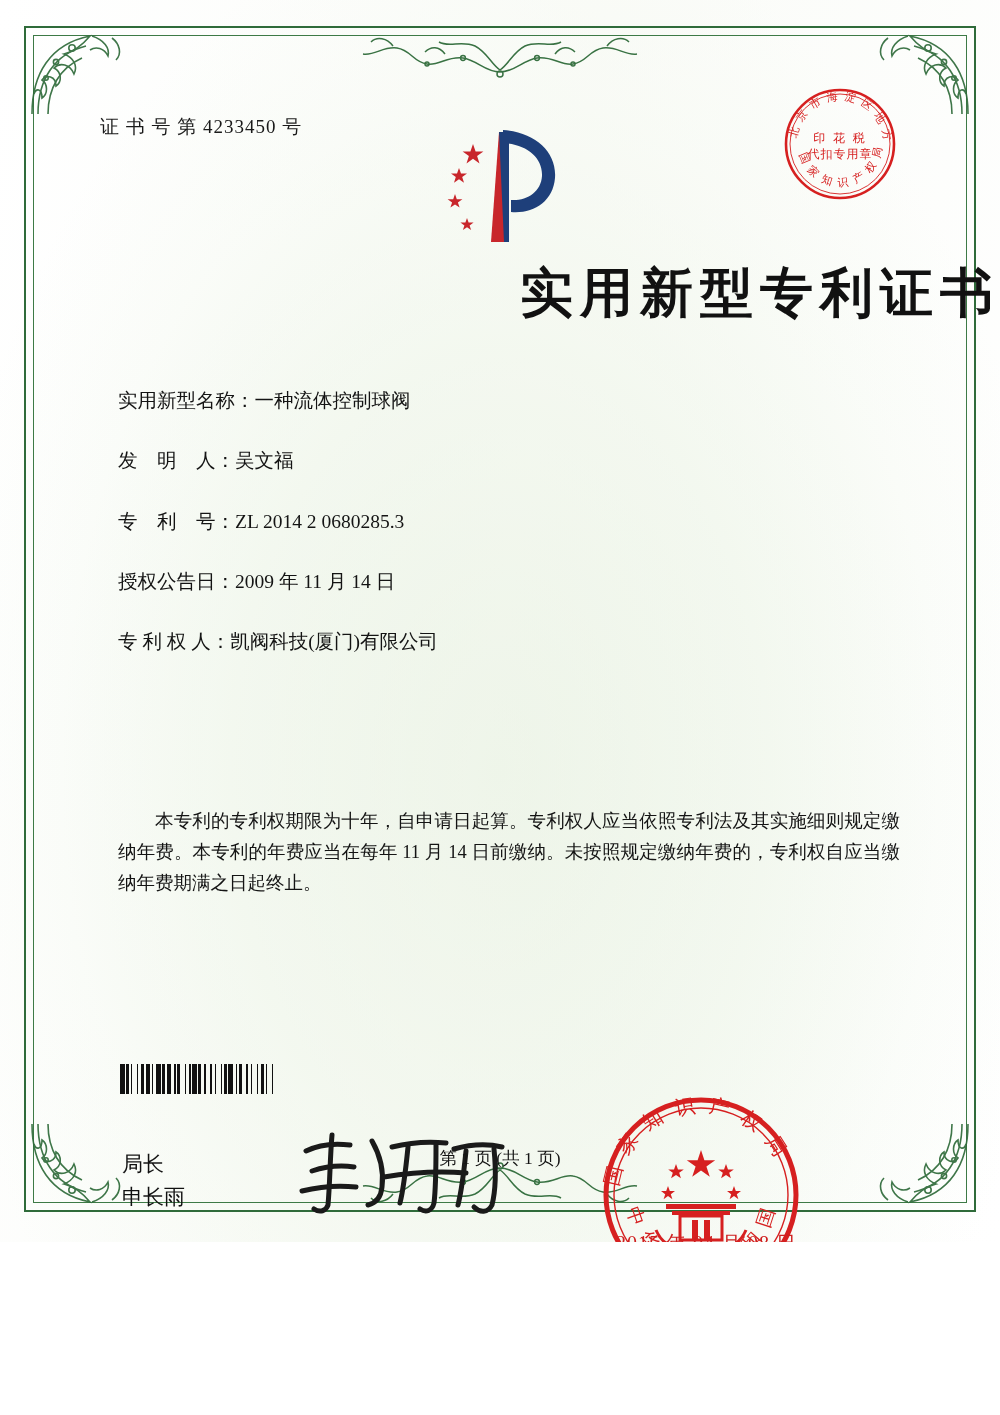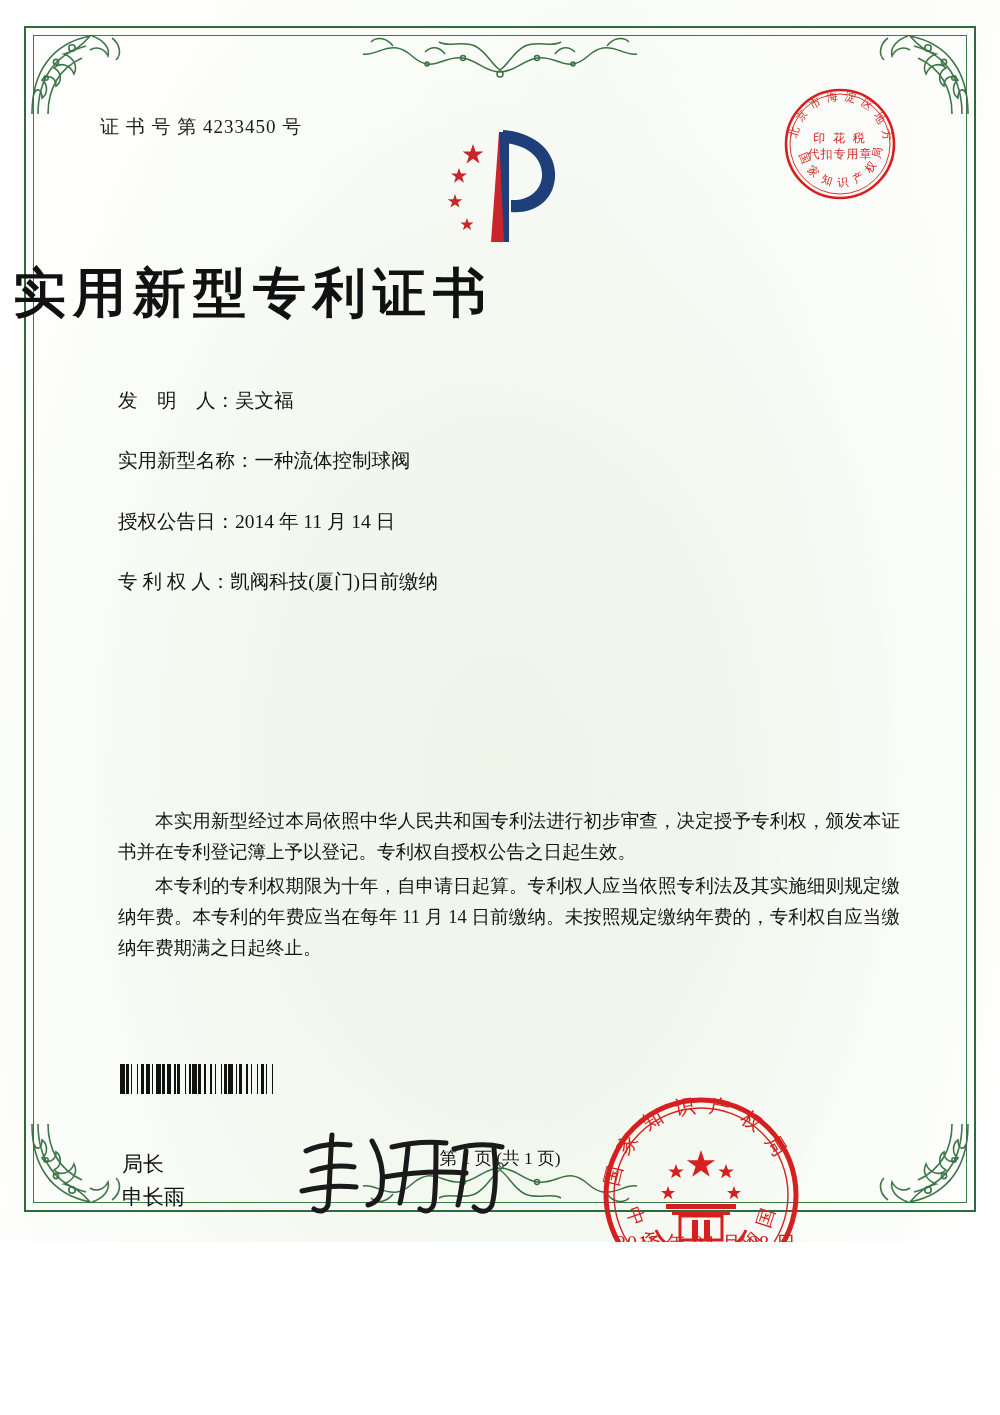--- a/index.html
+++ b/index.html
@@ -107,21 +107,21 @@
     top: 84px;
     width: 120px;
     height: 120px;
   }
 
   .title {
     position: absolute;
     left: 0;
     right: 0;
     top: 258px;
-    text-align: left;
+    text-align: right;
     font-size: 53px;
     font-weight: bold;
     letter-spacing: 7px;
     color: #111;
     font-family: "DejaVu Serif", "Liberation Serif", serif;
     margin-left: 13px;
   }
 
   
   .fields {
@@ -345,35 +345,37 @@
       <textPath href="#arcBot" startOffset="8%">国 家 知 识 产 权 局</textPath>
     </text>
     <text x="60" y="58" font-size="12" fill="#d62020" text-anchor="middle" font-family="'DejaVu Serif',serif" letter-spacing="2">印 花 税</text>
     <text x="60" y="74" font-size="12" fill="#d62020" text-anchor="middle" font-family="'DejaVu Serif',serif" letter-spacing="1">代扣专用章</text>
   </svg>
 
   <div class="title">实用新型专利证书</div>
 
   <div class="fields">
     <div class="field-row">
+      <span class="field-label">实用新型名称：</span><span class="field-value">一种流体控制球阀</span>
+    </div>
+    <div class="field-row">
       <span class="field-label">发　明　人：</span><span class="field-value">吴文福</span>
     </div>
     <div class="field-row">
-      <span class="field-label">实用新型名称：</span><span class="field-value">一种流体控制球阀</span>
+      <span class="field-label">专　利　号：</span><span class="field-value">ZL 2014 2 0680285.3</span>
     </div>
     <div class="field-row">
-      <span class="field-label">授权公告日：</span><span class="field-value">2014 年 11 月 14 日</span>
+      <span class="field-label">授权公告日：</span><span class="field-value">2009 年 11 月 14 日</span>
     </div>
     <div class="field-row">
-      <span class="field-label">专 利 权 人：</span><span class="field-value">凯阀科技(厦门)日前缴纳</span>
+      <span class="field-label">专 利 权 人：</span><span class="field-value">凯阀科技(厦门)有限公司</span>
     </div>
   </div>
 
   <div class="body-text">
-    <p>本实用新型经过本局依照中华人民共和国专利法进行初步审查，决定授予专利权，颁发本证书并在专利登记簿上予以登记。专利权自授权公告之日起生效。</p>
     <p>本专利的专利权期限为十年，自申请日起算。专利权人应当依照专利法及其实施细则规定缴纳年费。本专利的年费应当在每年 11 月 14 日前缴纳。未按照规定缴纳年费的，专利权自应当缴纳年费期满之日起终止。</p>
   </div>
 
   <div class="barcode" id="barcode">
       <i style="width:4.5px;background:#111"></i>
       <i style="width:1.5px;background:transparent"></i>
       <i style="width:3px;background:#111"></i>
       <i style="width:1.5px;background:transparent"></i>
       <i style="width:1.5px;background:#111"></i>
       <i style="width:4.5px;background:transparent"></i>

